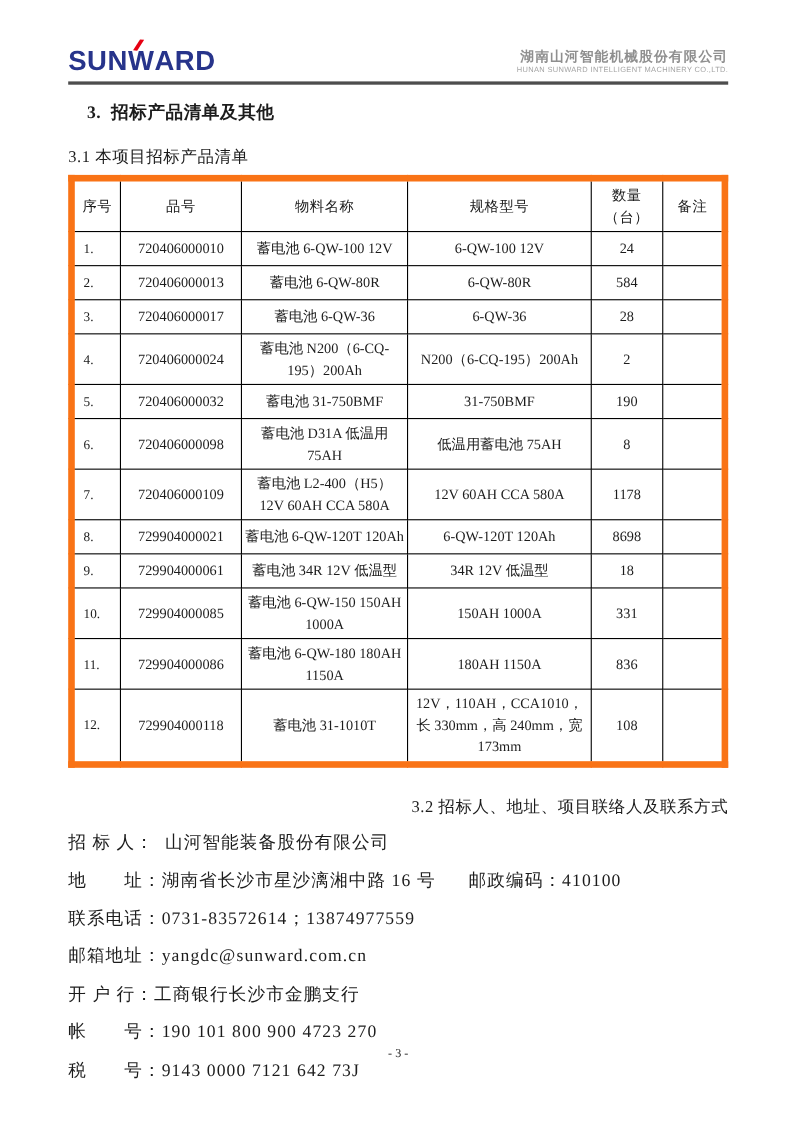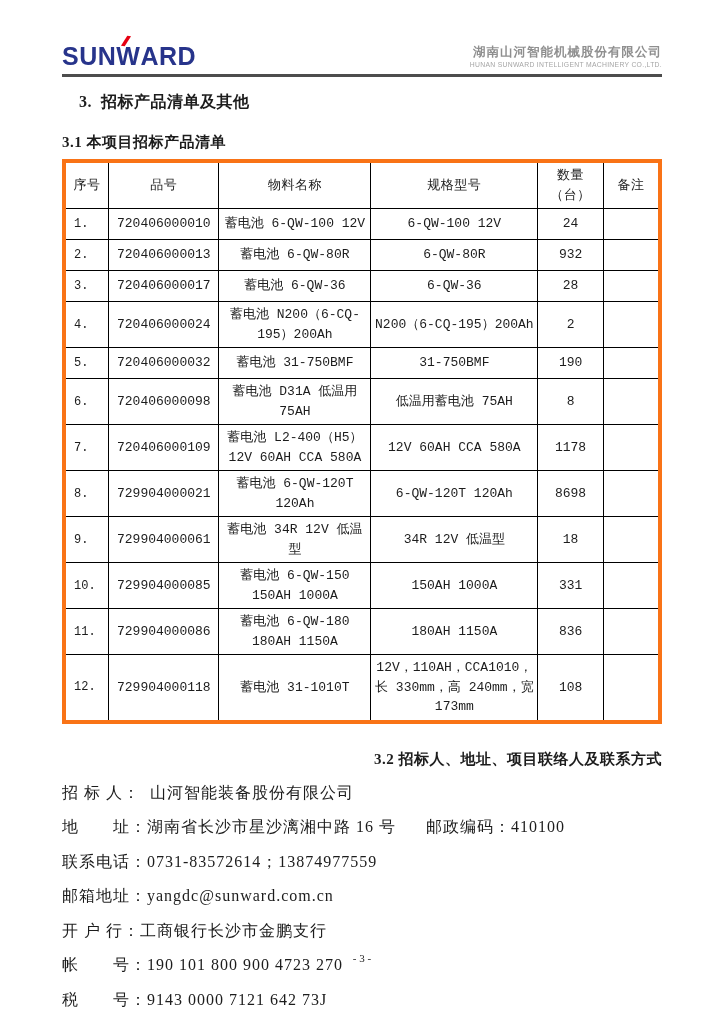--- a/index.html
+++ b/index.html
@@ -10,21 +10,21 @@
     margin: 0 auto;
     background: #ffffff;
     box-sizing: border-box;
     padding: 44px 62px 0 62px;
     font-family: "Liberation Serif", "DejaVu Serif", serif;
     color: #1c1c1c;
     overflow: hidden;
   }
 
   
-  .hdr { display: flex; justify-content: space-between; align-items: center; }
+  .hdr { display: flex; justify-content: space-between; align-items: flex-start; }
   .logo-text {
     font-family: "Liberation Sans", "DejaVu Sans", sans-serif;
     font-weight: bold;
     font-size: 25px;
     letter-spacing: 0.5px;
     color: #27348b;
     line-height: 1;
     position: relative;
     display: inline-block;
   }
@@ -57,34 +57,33 @@
   
   .h-main {
     font-size: 16px;
     font-weight: bold;
     margin: 15px 0 0 17px;
     white-space: pre-wrap;
     letter-spacing: 0.5px;
   }
   .h-sub {
     font-size: 15px;
-    font-weight: bold;
+    font-weight: normal;
     margin: 20px 0 7px 0;
     white-space: pre-wrap;
     letter-spacing: 0.5px;
   }
   .h-sub.s32 { margin-top: 26px; margin-bottom: 14px; text-align: right; }
 
   
   table.products {
     width: 100%;
     border-collapse: collapse;
-    border: 4px solid #f97316;
+    border: 6px solid #f97316;
     table-layout: fixed;
-    font-family: Liberation Mono, monospace;
   }
   table.products th, table.products td {
     border: 1px solid #000;
     font-size: 13px;
     font-weight: normal;
     text-align: center;
     vertical-align: middle;
     padding: 3px 2px;
     line-height: 1.5;
     overflow: hidden;
@@ -164,21 +163,21 @@
           <td>蓄电池 6-QW-100 12V</td>
           <td>6-QW-100 12V</td>
           <td>24</td>
           <td></td>
         </tr>
         <tr>
           <td class="no">2.</td>
           <td>720406000013</td>
           <td>蓄电池 6-QW-80R</td>
           <td>6-QW-80R</td>
-          <td>932</td>
+          <td>584</td>
           <td></td>
         </tr>
         <tr>
           <td class="no">3.</td>
           <td>720406000017</td>
           <td>蓄电池 6-QW-36</td>
           <td>6-QW-36</td>
           <td>28</td>
           <td></td>
         </tr>

